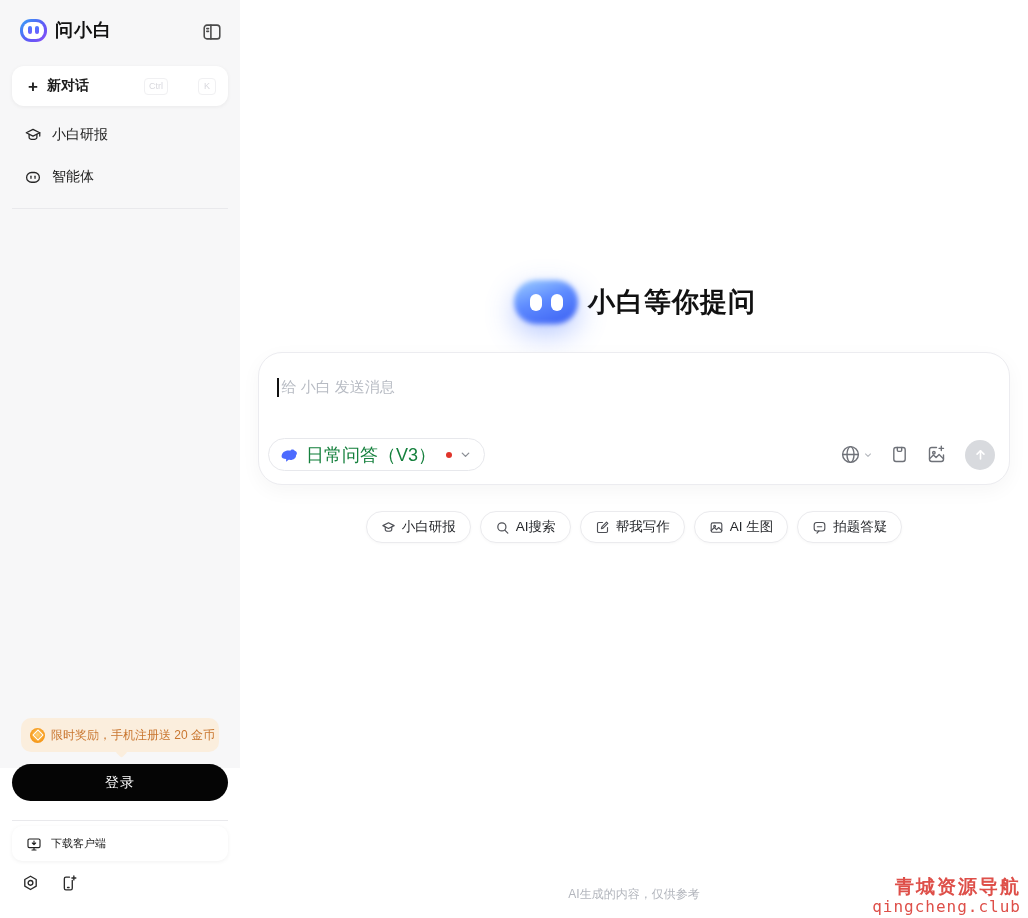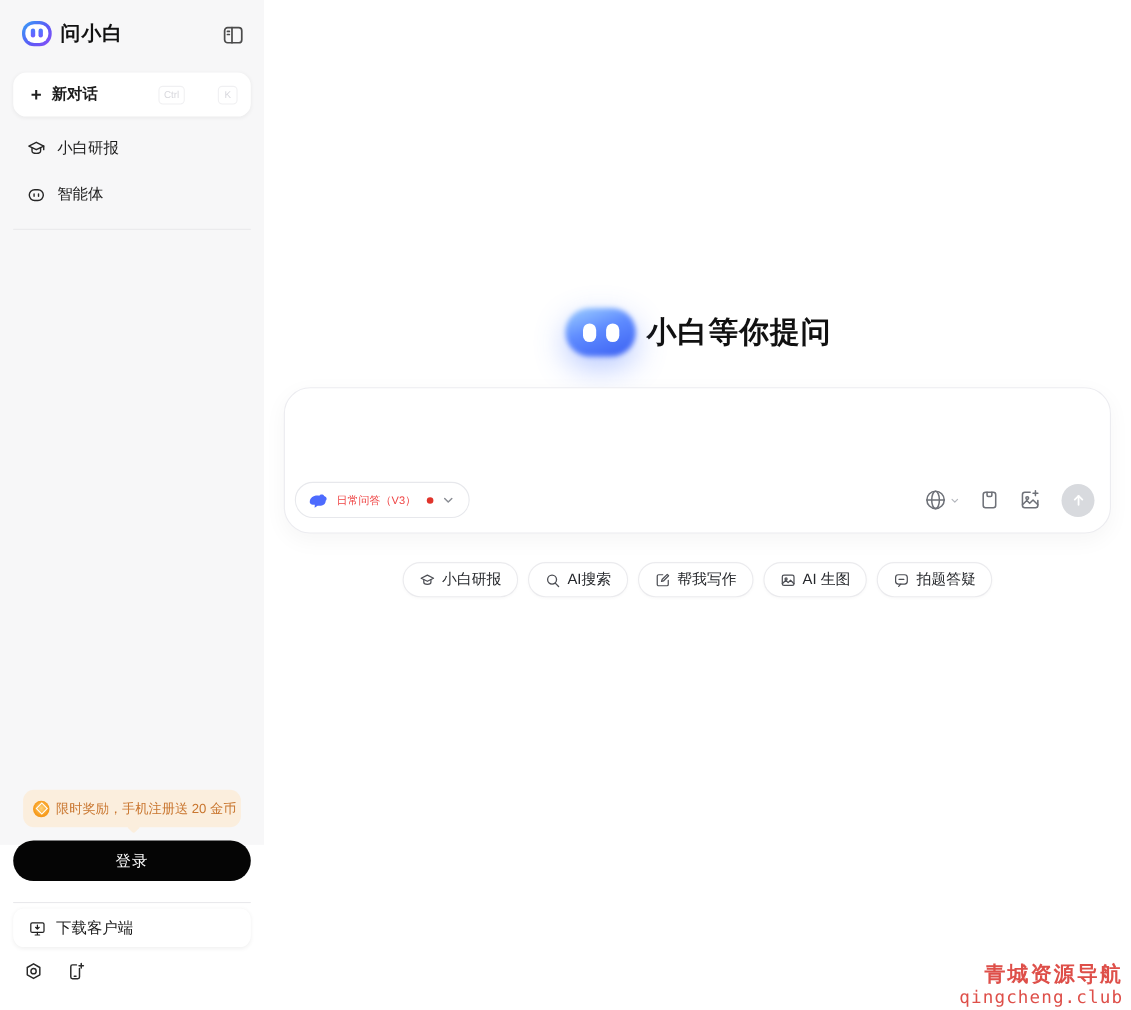--- a/index.html
+++ b/index.html
@@ -59,21 +59,21 @@
   .promo-text { font-size:12px; color:#c9762f; white-space:nowrap; }
 
   .login-btn { position:absolute; top:764px; left:12px; width:216px; height:37px;
     background:#050505; border-radius:19px; color:#fff; font-size:14px; font-weight:400;
     display:flex; align-items:center; justify-content:center; cursor:pointer; letter-spacing:1px; }
 
   .download-btn { position:absolute; top:826px; left:12px; width:216px; height:35px;
     background:#fff; border-radius:10px; box-shadow:0 1px 4px rgba(0,0,0,0.06);
     display:flex; align-items:center; gap:9px; padding:0 14px; cursor:pointer; }
   .download-btn .dl-icon { width:16px; height:16px; color:#1f1f1f; display:flex; }
-  .download-btn .dl-label { font-size:14px; color:#1c1c1c; font-weight:500; }
+  .download-btn .dl-label { font-size:11px; color:#1c1c1c; font-weight:500; }
 
   .sb-bottom-icons { position:absolute; top:874px; left:21px; display:flex; gap:20px; }
   .sb-icon-btn { width:19px; height:19px; color:#2a2a2a; cursor:pointer; display:flex; }
 
   
   .main { position:absolute; left:240px; top:0; width:788px; height:918px; background:#fff; }
 
   .hero { position:absolute; left:0; right:0; top:276px; display:flex; align-items:center;
     justify-content:center; gap:8px; }
   .mascot { position:relative; width:68px; height:52px; flex:0 0 auto; }
@@ -91,21 +91,21 @@
   .composer-input { position:absolute; left:18px; top:22px; right:18px; height:24px;
     display:flex; align-items:center; cursor:text; }
   .caret { width:1.5px; height:19px; background:#111; margin-right:3px; }
   .placeholder { font-size:15px; color:#b7bbc3; }
 
   .composer-bottom { position:absolute; left:9px; right:14px; bottom:13px; height:33px;
     display:flex; align-items:center; }
   .model-pill { height:33px; border:1px solid #e7e8ec; border-radius:17px; background:#fff;
     display:flex; align-items:center; gap:7px; padding:0 12px 0 11px; cursor:pointer; }
   .whale-icon { width:19px; height:15px; display:flex; }
-  .model-label { font-size:10px; color:#ef4444; }
+  .model-label { font-size:18px; color:#15803d; }
   .status-dot { width:6px; height:6px; border-radius:50%; background:#e0342b; margin-left:3px; }
   .model-pill .chev { width:13px; height:13px; color:#8a8d94; display:flex; }
 
   .composer-actions { margin-left:auto; display:flex; align-items:center; gap:16px; }
   .icon-btn { width:21px; height:21px; color:#6e7178; cursor:pointer; display:flex; align-items:center; }
   .globe-wrap { display:flex; align-items:center; gap:2px; cursor:pointer; color:#6e7178; }
   .globe-wrap .mini-chev { width:10px; height:10px; color:#b4b7bd; display:flex; }
   .send-btn { width:30px; height:30px; border-radius:50%; background:#d8dade;
     display:flex; align-items:center; justify-content:center; cursor:pointer; margin-left:2px; }
   .send-btn svg { width:15px; height:15px; color:#fff; }
@@ -228,20 +228,24 @@
       <div class="mascot-blob"></div>
       <div class="mascot-eyes">
           <span class="mascot-eye"></span>
           <span class="mascot-eye"></span>
         </div>
     </div>
     <div class="hero-title">小白等你提问</div>
   </div>
 
   <div class="composer">
+    <div class="composer-input">
+      <span class="caret"></span>
+      <span class="placeholder">给 小白 发送消息</span>
+    </div>
 
     <div class="composer-bottom">
       <div class="model-pill">
         <span class="whale-icon">
           <svg viewBox="0 0 24 18" fill="#4d6bfe">
             <path d="M2 11.5 C2 6 7.5 3 13 4.2 C14 2.2 17.5 2.2 18.6 4.4 C21.6 5.4 22.3 8.4 20.3 9.8 C20.5 13.6 16.5 16.6 11 15.6 L7.6 18 L7.8 14.6 C4.2 14.4 2 13.4 2 11.5 Z"></path>
           </svg>
         </span>
         <span class="model-label">日常问答（V3）</span>
         <span class="status-dot"></span>
@@ -337,18 +341,19 @@
         <svg viewBox="0 0 24 24" fill="none" stroke="currentColor" stroke-width="1.8" stroke-linecap="round" stroke-linejoin="round">
           <rect x="3.5" y="4" width="17" height="13.5" rx="4"></rect>
           <path d="M8 21 l3-3.5"></path>
           <line x1="8.5" y1="10.8" x2="15.5" y2="10.8"></line>
         </svg>
       </span>
       <span class="chip-label">拍题答疑</span>
     </div>
   </div>
 
+  <div class="footer-note">AI生成的内容，仅供参考</div>
 </div>
 
 <div class="watermark">
   <div class="wm-cn">青城资源导航</div>
   <div class="wm-en">qingcheng.club</div>
 </div>
 
 </body></html>

